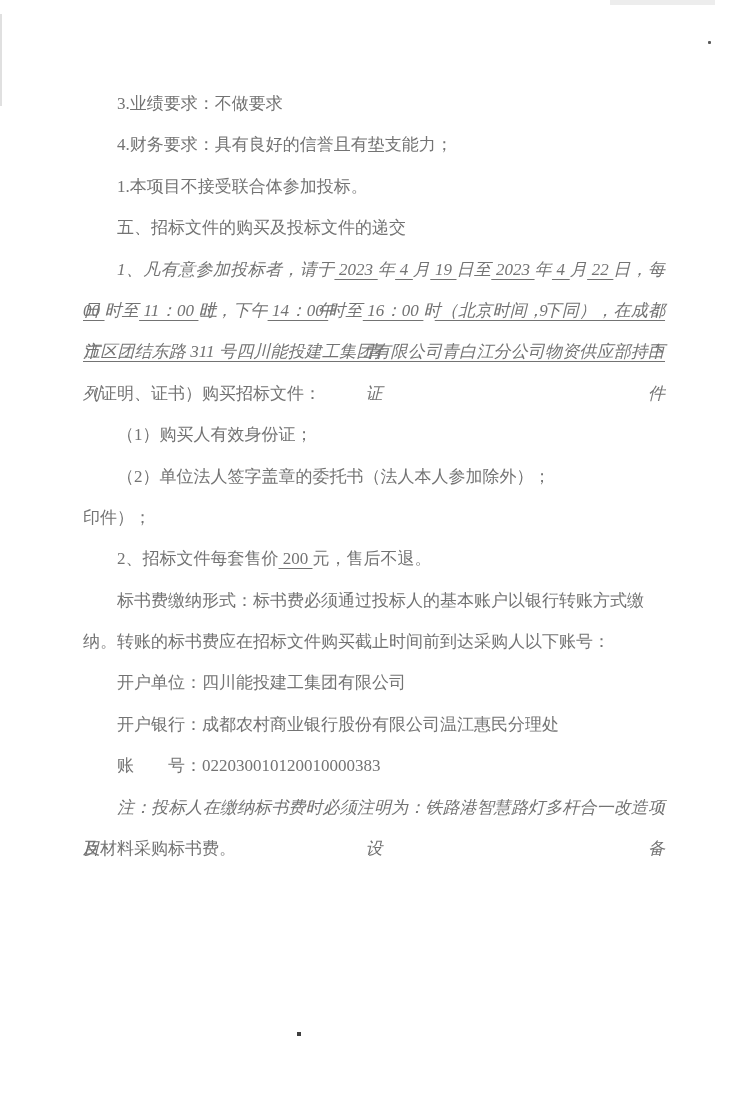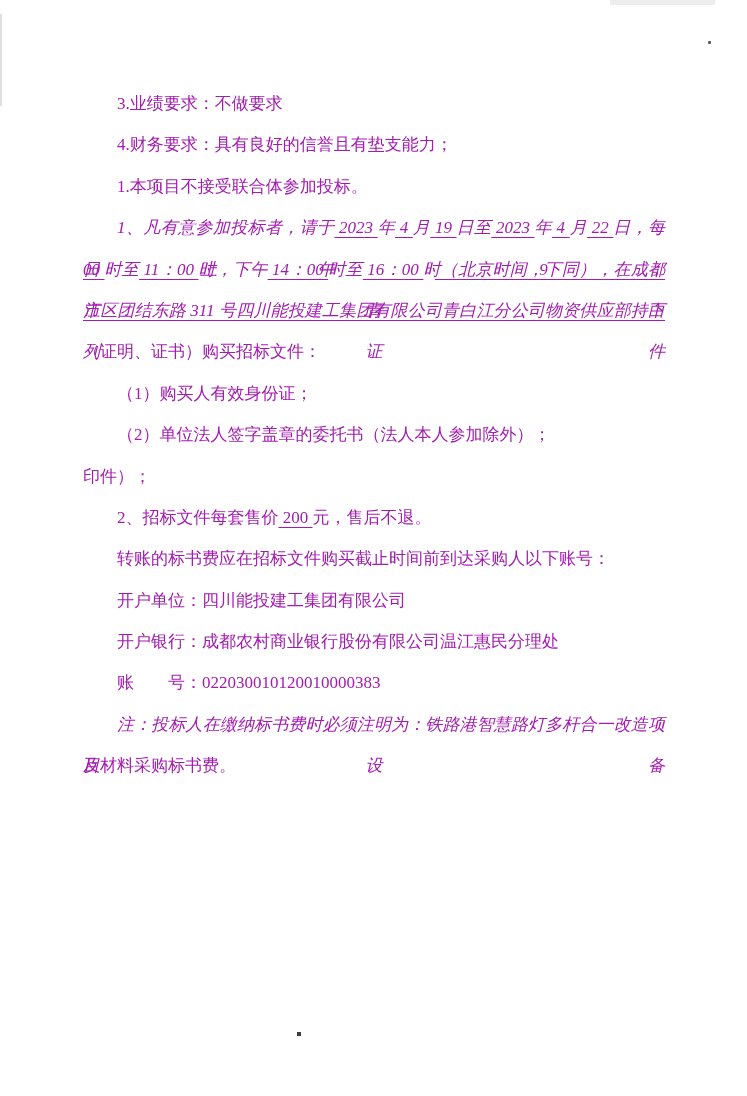--- a/index.html
+++ b/index.html
@@ -9,21 +9,21 @@
   }
   .page {
     position: relative;
     width: 747px;
     height: 1096px;
     background: #ffffff;
     box-sizing: border-box;
     padding: 83px 82px 14px 83px;
     font-family: "Liberation Serif", "DejaVu Serif", serif;
     font-size: 17px;
-    color: #a21caf;
+    color: #737373;
     overflow: hidden;
   }
   .ln {
     height: 41.4px;
     line-height: 41.4px;
     white-space: pre-wrap;
   }
   .ind { text-indent: 2em; }
   .just {
     text-align: justify;
@@ -57,39 +57,41 @@
 <body>
 
 <div class="page">
 
   <div class="ln ind"><span>3.业绩要求：不做要求</span></div>
 
   <div class="ln ind"><span>4.财务要求：具有良好的信誉且有垫支能力；</span></div>
 
   <div class="ln ind"><span>1.本项目不接受联合体参加投标。</span></div>
 
+  <div class="ln ind"><span>五、招标文件的购买及投标文件的递交</span></div>
 
 
   <div class="ln ind just"><span>1、凡有意参加投标者，请于</span><span class="u"> 2023 </span><span>年</span><span class="u"> 4 </span><span>月</span><span class="u"> 19 </span><span>日至</span><span class="u"> 2023 </span><span>年</span><span class="u"> 4 </span><span>月</span><span class="u"> 22 </span><span>日，每日上午</span><span class="u"> 9：</span></div>
 
   <div class="ln just"><span class="u">00 </span><span>时至</span><span class="u"> 11：00 </span><span>时，下午</span><span class="u"> 14：00 </span><span>时至</span><span class="u"> 16：00 </span><span>时（北京时间，下同），在</span><span class="u">成都市青白</span></div>
 
   <div class="ln just"><span class="u">江区团结东路 311 号四川能投建工集团有限公司青白江分公司物资供应部</span><span>持下列证件</span></div>
 
   <div class="ln"><span>（证明、证书）购买招标文件：</span></div>
 
   <div class="ln ind"><span>（1）购买人有效身份证；</span></div>
 
   <div class="ln ind"><span>（2）单位法人签字盖章的委托书（法人本人参加除外）；</span></div>
 
 
   <div class="ln"><span>印件）；</span></div>
 
   <div class="ln ind"><span>2、招标文件每套售价</span><span class="u"> 200 </span><span>元，售后不退。</span></div>
 
+  <div class="ln ind"><span>标书费缴纳形式：标书费必须通过投标人的基本账户以银行转账方式缴纳。</span></div>
 
 
   <div class="ln ind"><span>转账的标书费应在招标文件购买截止时间前到达采购人以下账号：</span></div>
 
   <div class="ln ind"><span>开户单位：</span><span>四川能投建工集团有限公司</span></div>
 
   <div class="ln ind"><span>开户银行：</span><span>成都农村商业银行股份有限公司温江惠民分理处</span></div>
 
   <div class="ln ind"><span>账　　号：</span><span>022030010120010000383</span></div>
 

